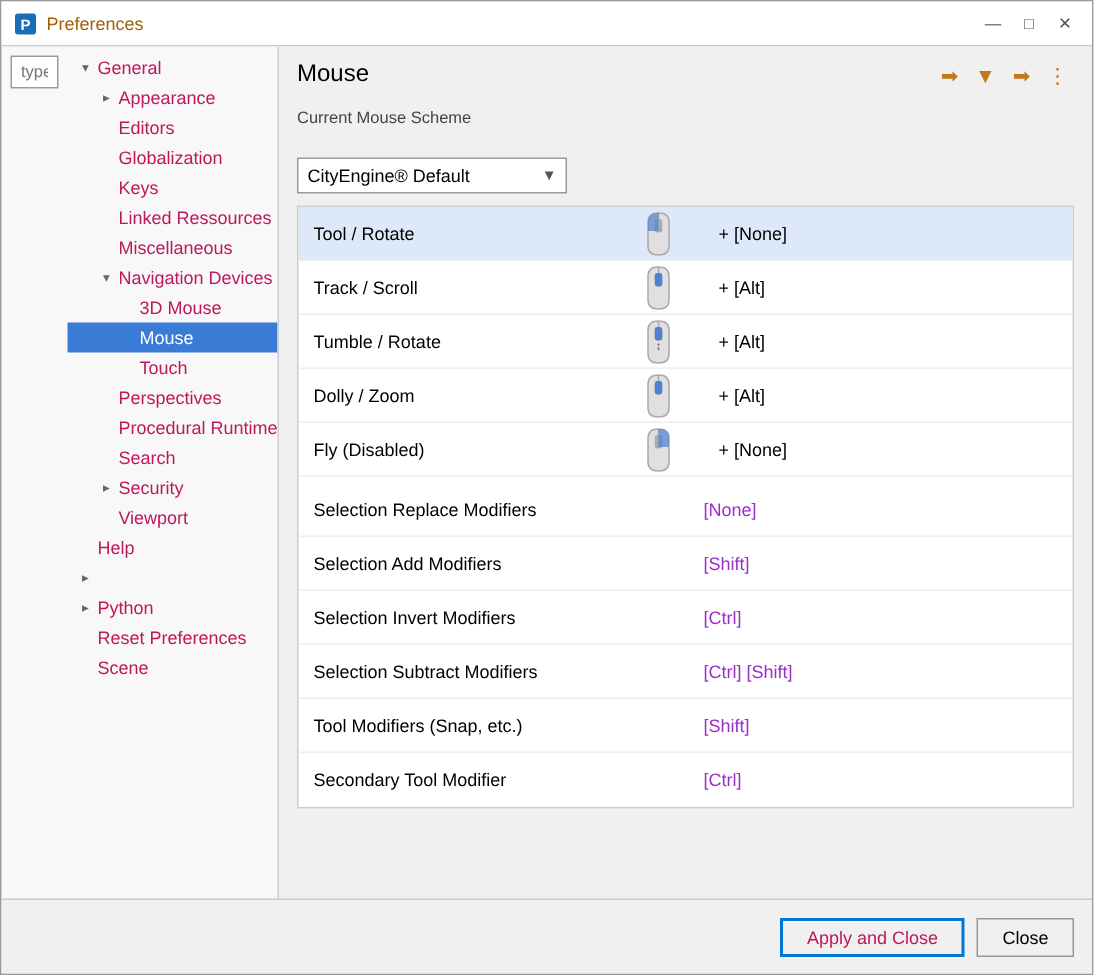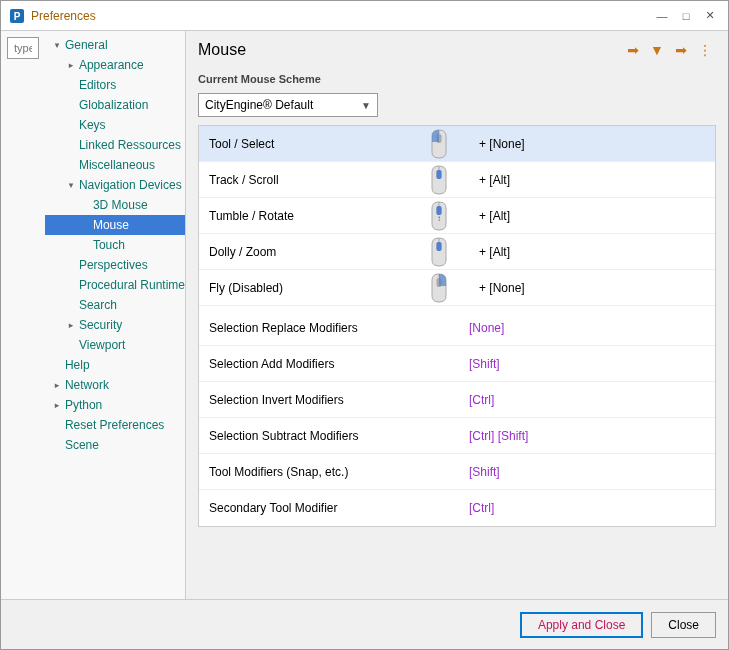--- a/index.html
+++ b/index.html
@@ -89,21 +89,21 @@
     .tree {
       padding: 4px 0;
       flex: 1;
     }
     .tree-item {
       display: flex;
       align-items: center;
       height: 20px;
       padding-left: 6px;
       cursor: pointer;
-      color: #0f766e;
+      color: #be185d;
       font-size: 12px;
       white-space: nowrap;
     }
     .tree-item.active-selected { background: #3a7bd5; color: #fff; }
     .arrow {
       width: 12px;
       height: 12px;
       display: inline-flex;
       align-items: center;
       justify-content: center;
@@ -159,22 +159,21 @@
       flex: 1;
       padding: 8px 12px;
       overflow-y: auto;
     }
     .scheme-section {
       margin-bottom: 8px;
     }
     .scheme-label {
       font-size: 11px;
       color: #444;
-      margin-bottom: 8px;
-      font-weight: bold;
+      margin-bottom: 20px;
     }
     .scheme-dropdown {
       display: flex;
       align-items: center;
       border: 1px solid #999;
       background: #fff;
       height: 24px;
       padding: 0 6px;
       cursor: pointer;
       width: 180px;
@@ -341,21 +340,20 @@
           <div class="tree-item" style="padding-left: 20px;">
             <span class="arrow empty"></span>
             <span class="tree-label">Viewport</span>
           </div>
           <div class="tree-item" style="padding-left: 6px;">
             <span class="arrow empty"></span>
             <span class="tree-label">Help</span>
           </div>
           <div class="tree-item" style="padding-left: 6px;">
             <span class="arrow collapsed"></span>
-            <span class="tree-label">Network</span>
           </div>
           <div class="tree-item" style="padding-left: 6px;">
             <span class="arrow collapsed"></span>
             <span class="tree-label">Python</span>
           </div>
           <div class="tree-item" style="padding-left: 6px;">
             <span class="arrow empty"></span>
             <span class="tree-label">Reset Preferences</span>
           </div>
           <div class="tree-item" style="padding-left: 6px;">
@@ -378,21 +376,21 @@
       <div class="panel-content">
         <div class="scheme-section">
           <div class="scheme-label">Current Mouse Scheme</div>
           <div class="scheme-dropdown">
             <span class="scheme-dropdown-text">CityEngine® Default</span>
             <span class="scheme-dropdown-arrow">▼</span>
           </div>
         </div>
         <div class="mouse-table" id="mouse-table">
             <div class="mouse-row highlighted">
-              <div class="mouse-action">Tool / Select</div>
+              <div class="mouse-action">Tool / Rotate</div>
               <div class="mouse-icon-area">
                 <svg width="28" height="36" viewBox="0 0 28 36">
                   <path d="M7,10 Q7,4 14,4 Q21,4 21,10 L21,26 Q21,32 14,32 Q7,32 7,26 Z" fill="#e0e0e0" stroke="#aaa" stroke-width="1"></path>
                   <line x1="14" y1="4" x2="14" y2="16" stroke="#aaa" stroke-width="1"></line>
                   <rect x="11.5" y="8" width="5" height="9" rx="2" fill="#aaa"></rect>
                   <path d="M7,10 Q7,4 14,4 L14,16 L7,16 Z" fill="#5080d0" opacity="0.7"></path>
                 </svg>
               </div>
               <div class="mouse-binding">+ [None]</div>
             </div>

